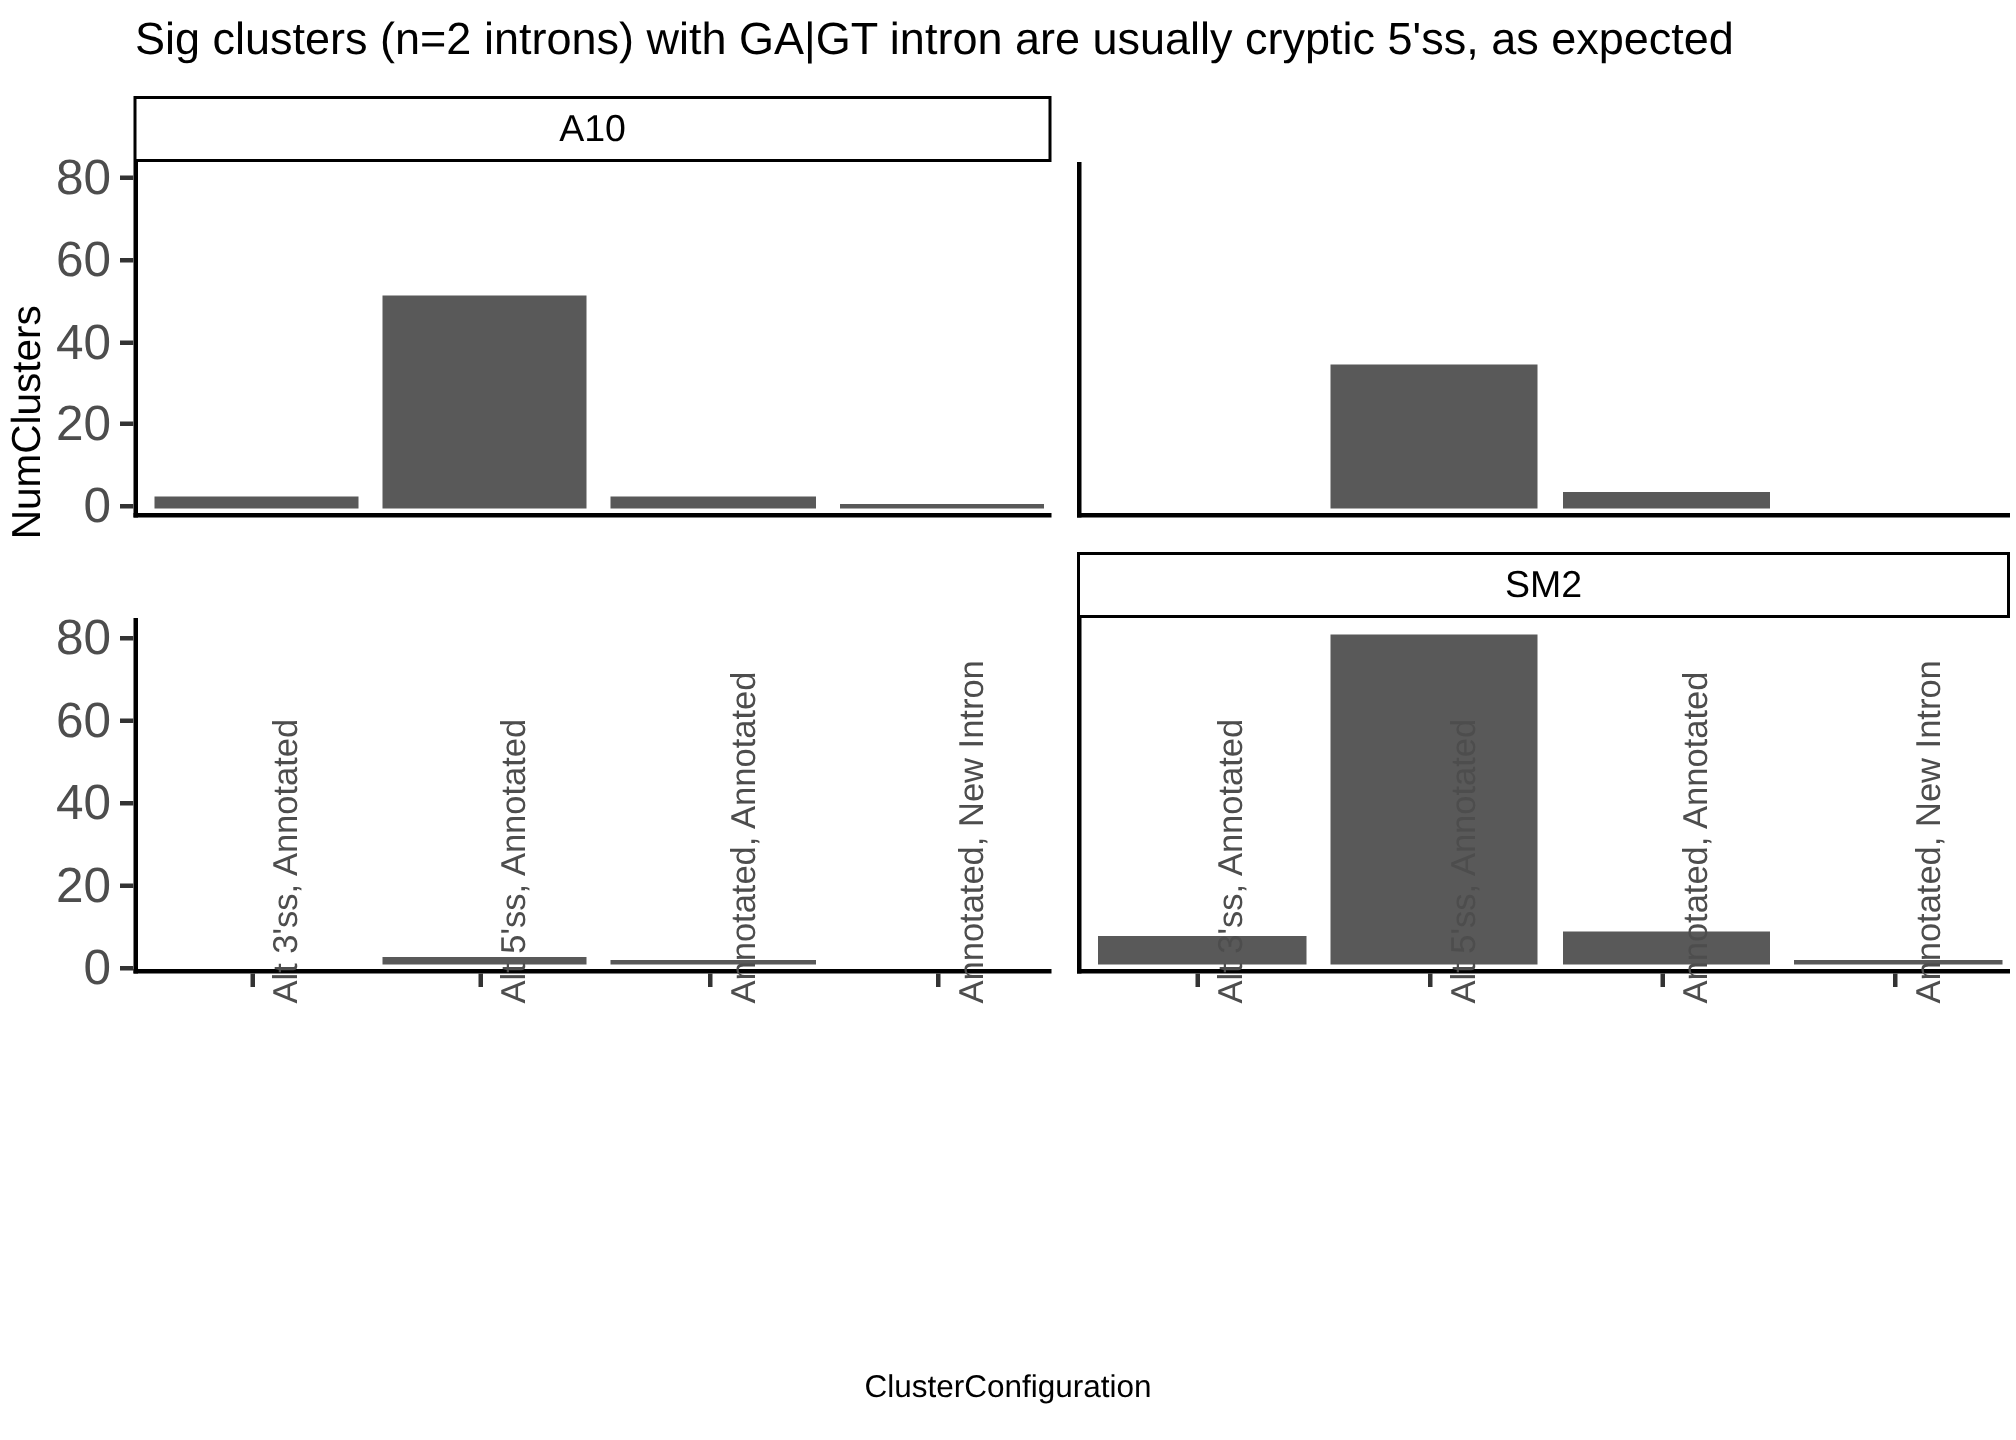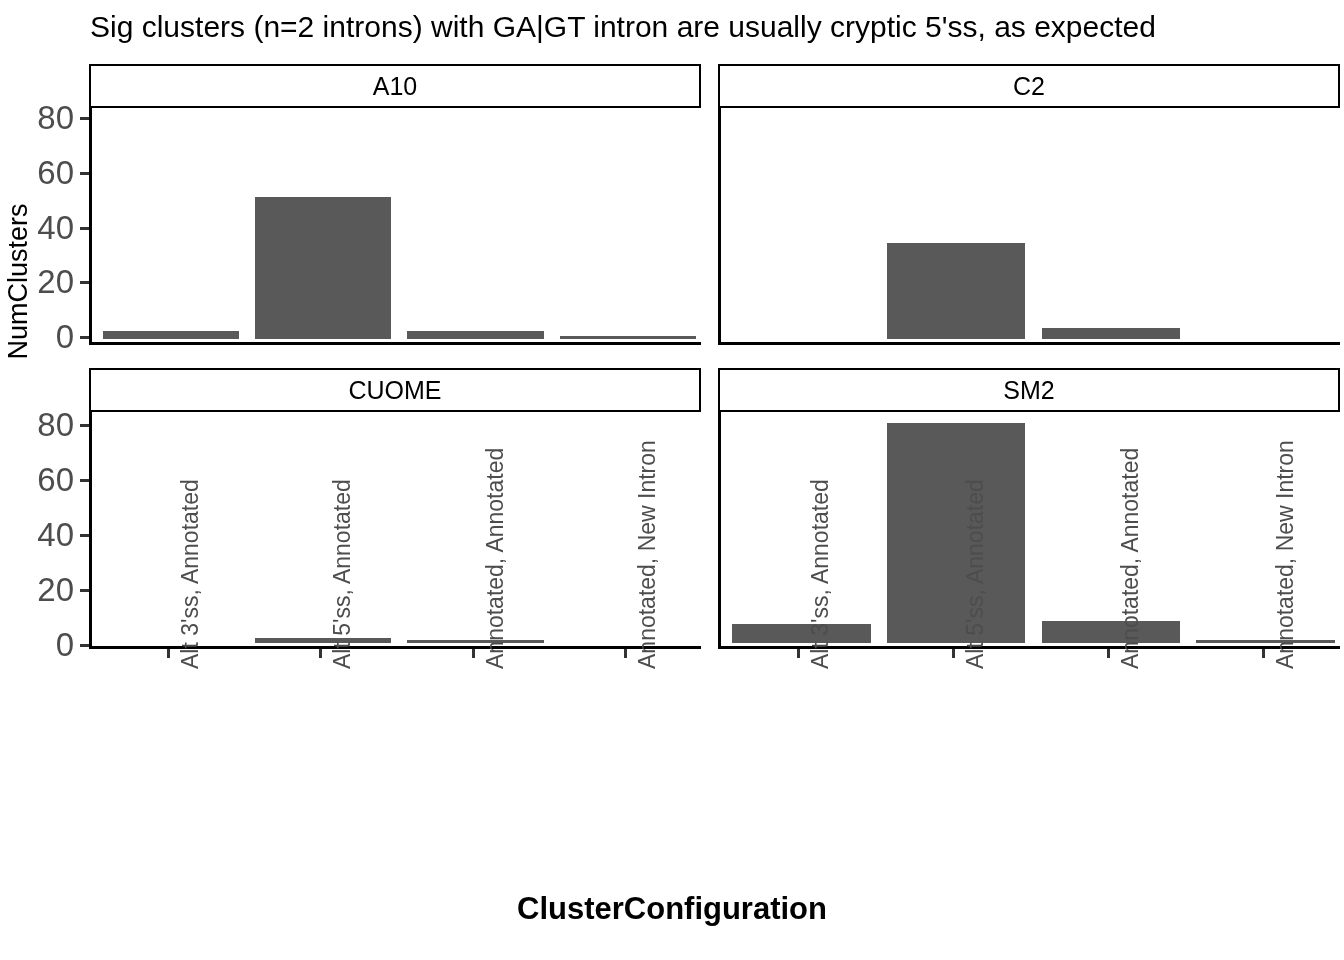--- a/index.html
+++ b/index.html
@@ -45,27 +45,26 @@
     text-align: center;
     font-size: 27px;
     color: #000000;
     transform: rotate(-90deg);
     transform-origin: 50% 50%;
     white-space: nowrap;
   }
   .axis-title-x {
     position: absolute;
     left: 0px;
-    top: 891px;
+    top: 913px;
     width: 1344px;
     text-align: center;
-    font-size: 31px;
-    color: #000000;
-    white-space: nowrap;
-    font-weight: bold;
+    font-size: 21px;
+    color: #000000;
+    white-space: nowrap;
   }
 
   
   .panel {
     position: absolute;
   }
   .panel-strip {
     position: absolute;
     left: 0;
     top: 0;
@@ -214,34 +213,28 @@
         <div class="panel-body" style="top: 44px; height: 237px;">
           <div class="bars">
             <div class="bar" title="Alt 3'ss, Annotated: 3" style="height: 8.2125px; left: 7.99312px; width: 136.264px; background: rgb(89, 89, 89);"></div>
             <div class="bar" title="Alt 5'ss, Annotated: 52" style="height: 142.35px; left: 160.243px; width: 136.264px; background: rgb(89, 89, 89);"></div>
             <div class="bar" title="Annotated, Annotated: 3" style="height: 8.2125px; left: 312.493px; width: 136.264px; background: rgb(89, 89, 89);"></div>
             <div class="bar" title="Annotated, New Intron: 1" style="height: 3px; left: 464.743px; width: 136.264px; background: rgb(89, 89, 89);"></div>
           </div>
         </div>
       </div>
       <div class="panel" style="left: 718px; top: 64px; width: 622px; height: 281px;">
-        <div class="panel-strip">
-          <span class="panel-strip-label">C2</span>
-        </div>
         <div class="panel-body" style="top: 44px; height: 237px;">
           <div class="bars">
             <div class="bar" title="Alt 5'ss, Annotated: 35" style="height: 95.8125px; left: 162.874px; width: 138.501px; background: rgb(89, 89, 89);"></div>
             <div class="bar" title="Annotated, Annotated: 4" style="height: 10.95px; left: 317.624px; width: 138.501px; background: rgb(89, 89, 89);"></div>
           </div>
         </div>
       </div>
       <div class="panel" style="left: 89px; top: 368px; width: 612px; height: 281px;">
-        <div class="panel-strip">
-          <span class="panel-strip-label">CUOME</span>
-        </div>
         <div class="panel-body" style="top: 44px; height: 237px;">
           <div class="bars">
             <div class="bar" title="Alt 5'ss, Annotated: 2" style="height: 5.5px; left: 160.243px; width: 136.264px; background: rgb(89, 89, 89);"></div>
             <div class="bar" title="Annotated, Annotated: 1" style="height: 3px; left: 312.493px; width: 136.264px; background: rgb(89, 89, 89);"></div>
           </div>
         </div>
       </div>
       <div class="panel" style="left: 718px; top: 368px; width: 622px; height: 281px;">
         <div class="panel-strip">
           <span class="panel-strip-label">SM2</span>

